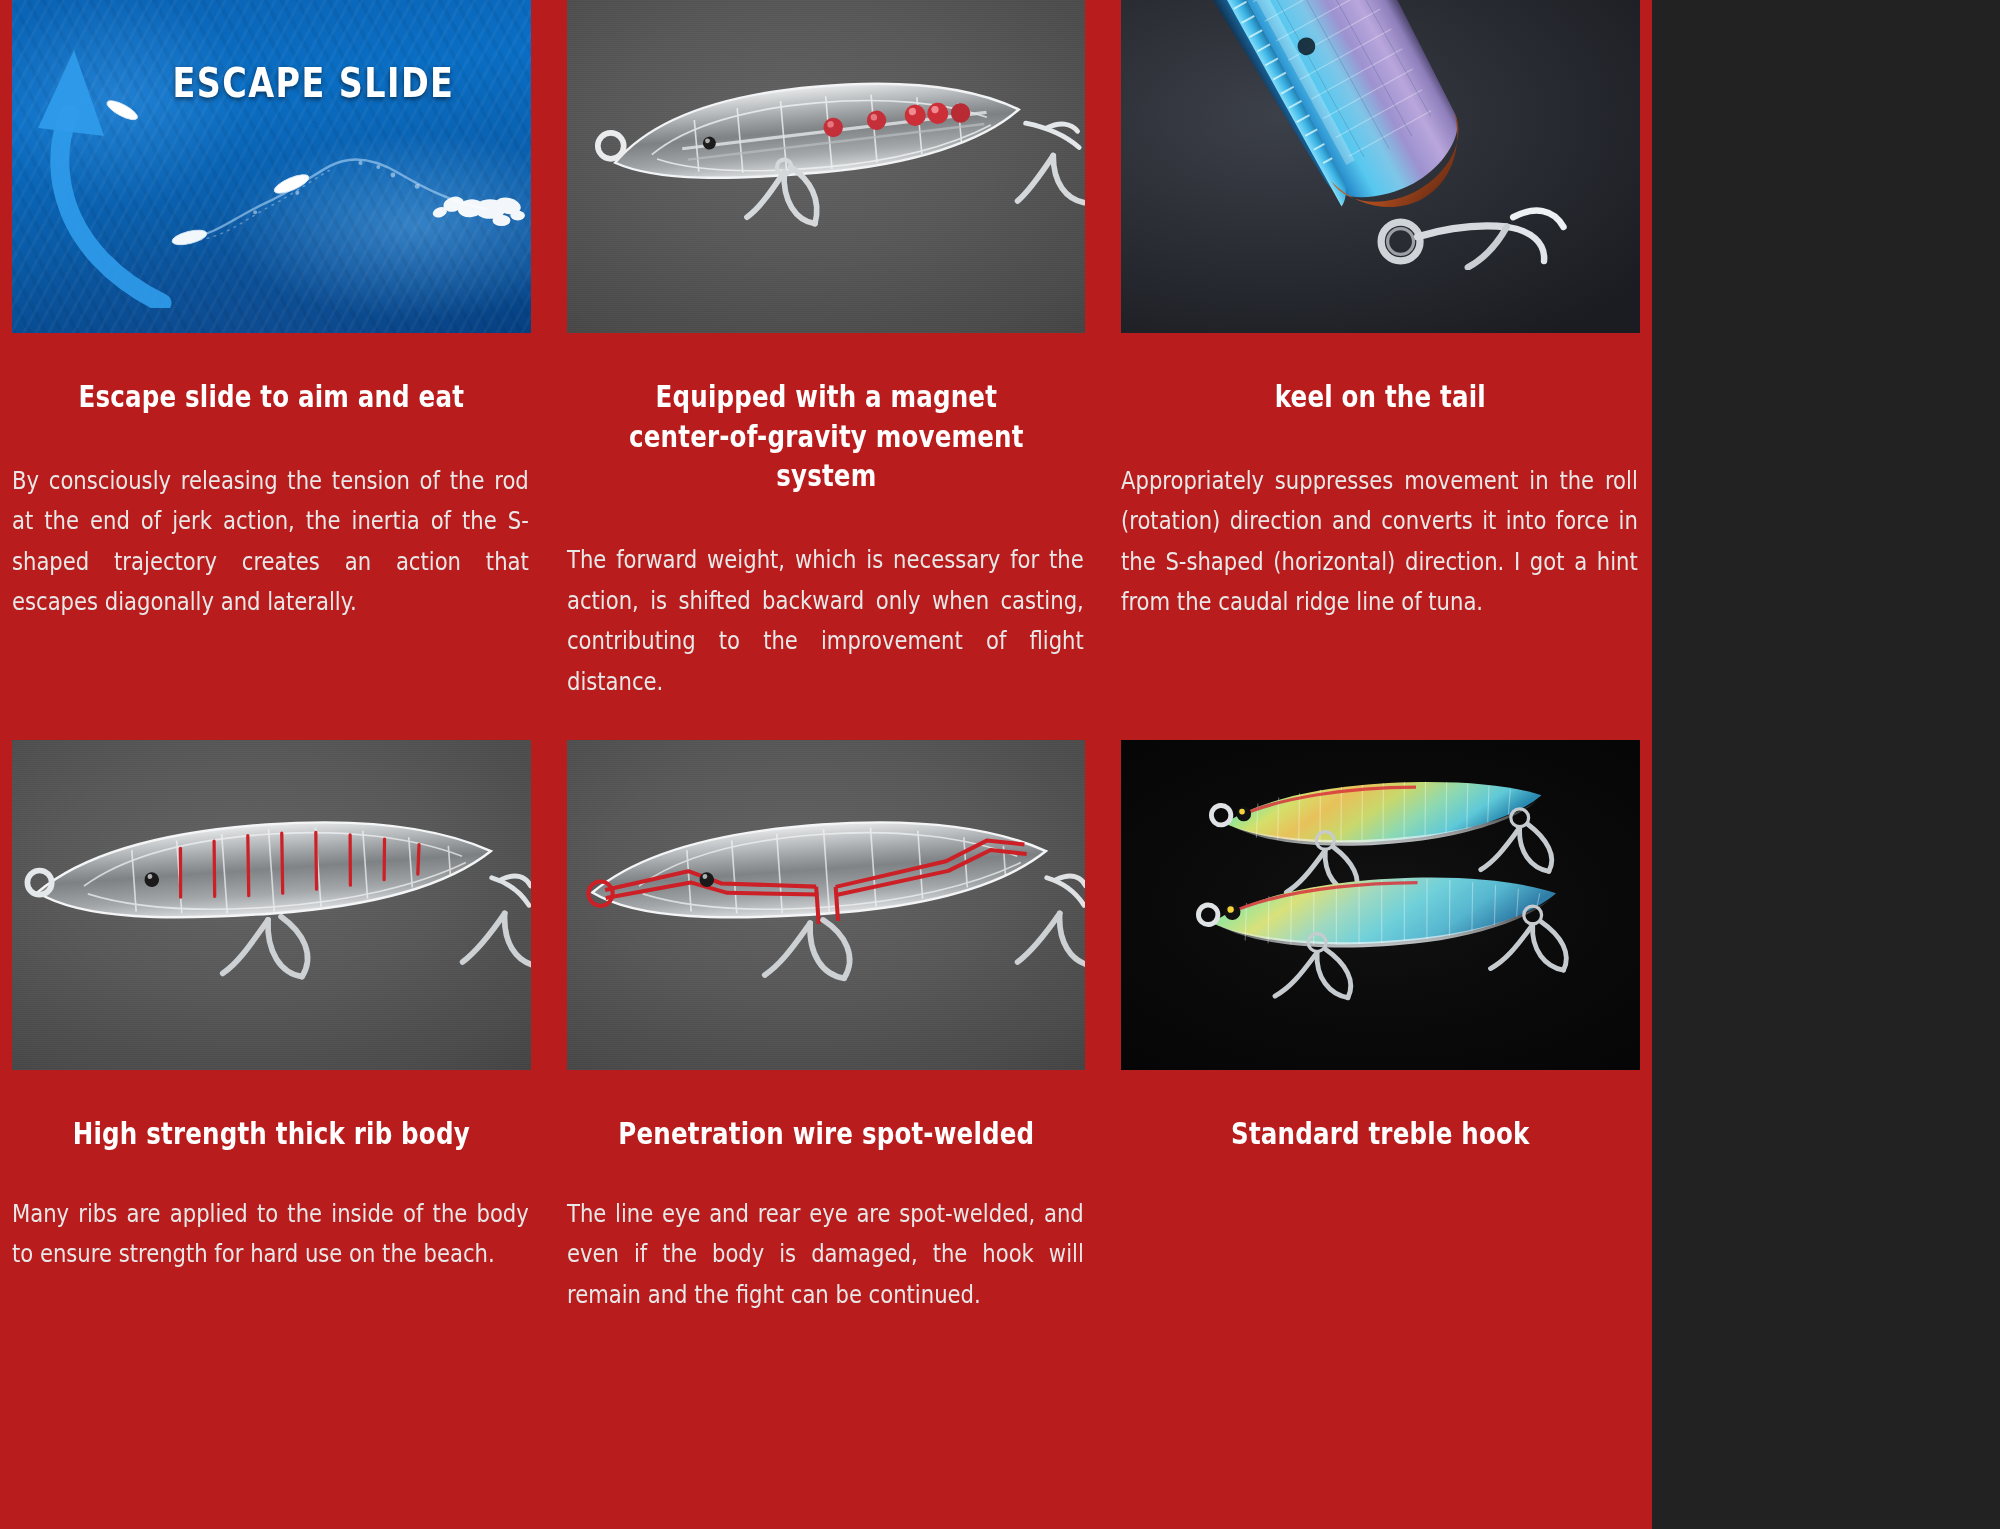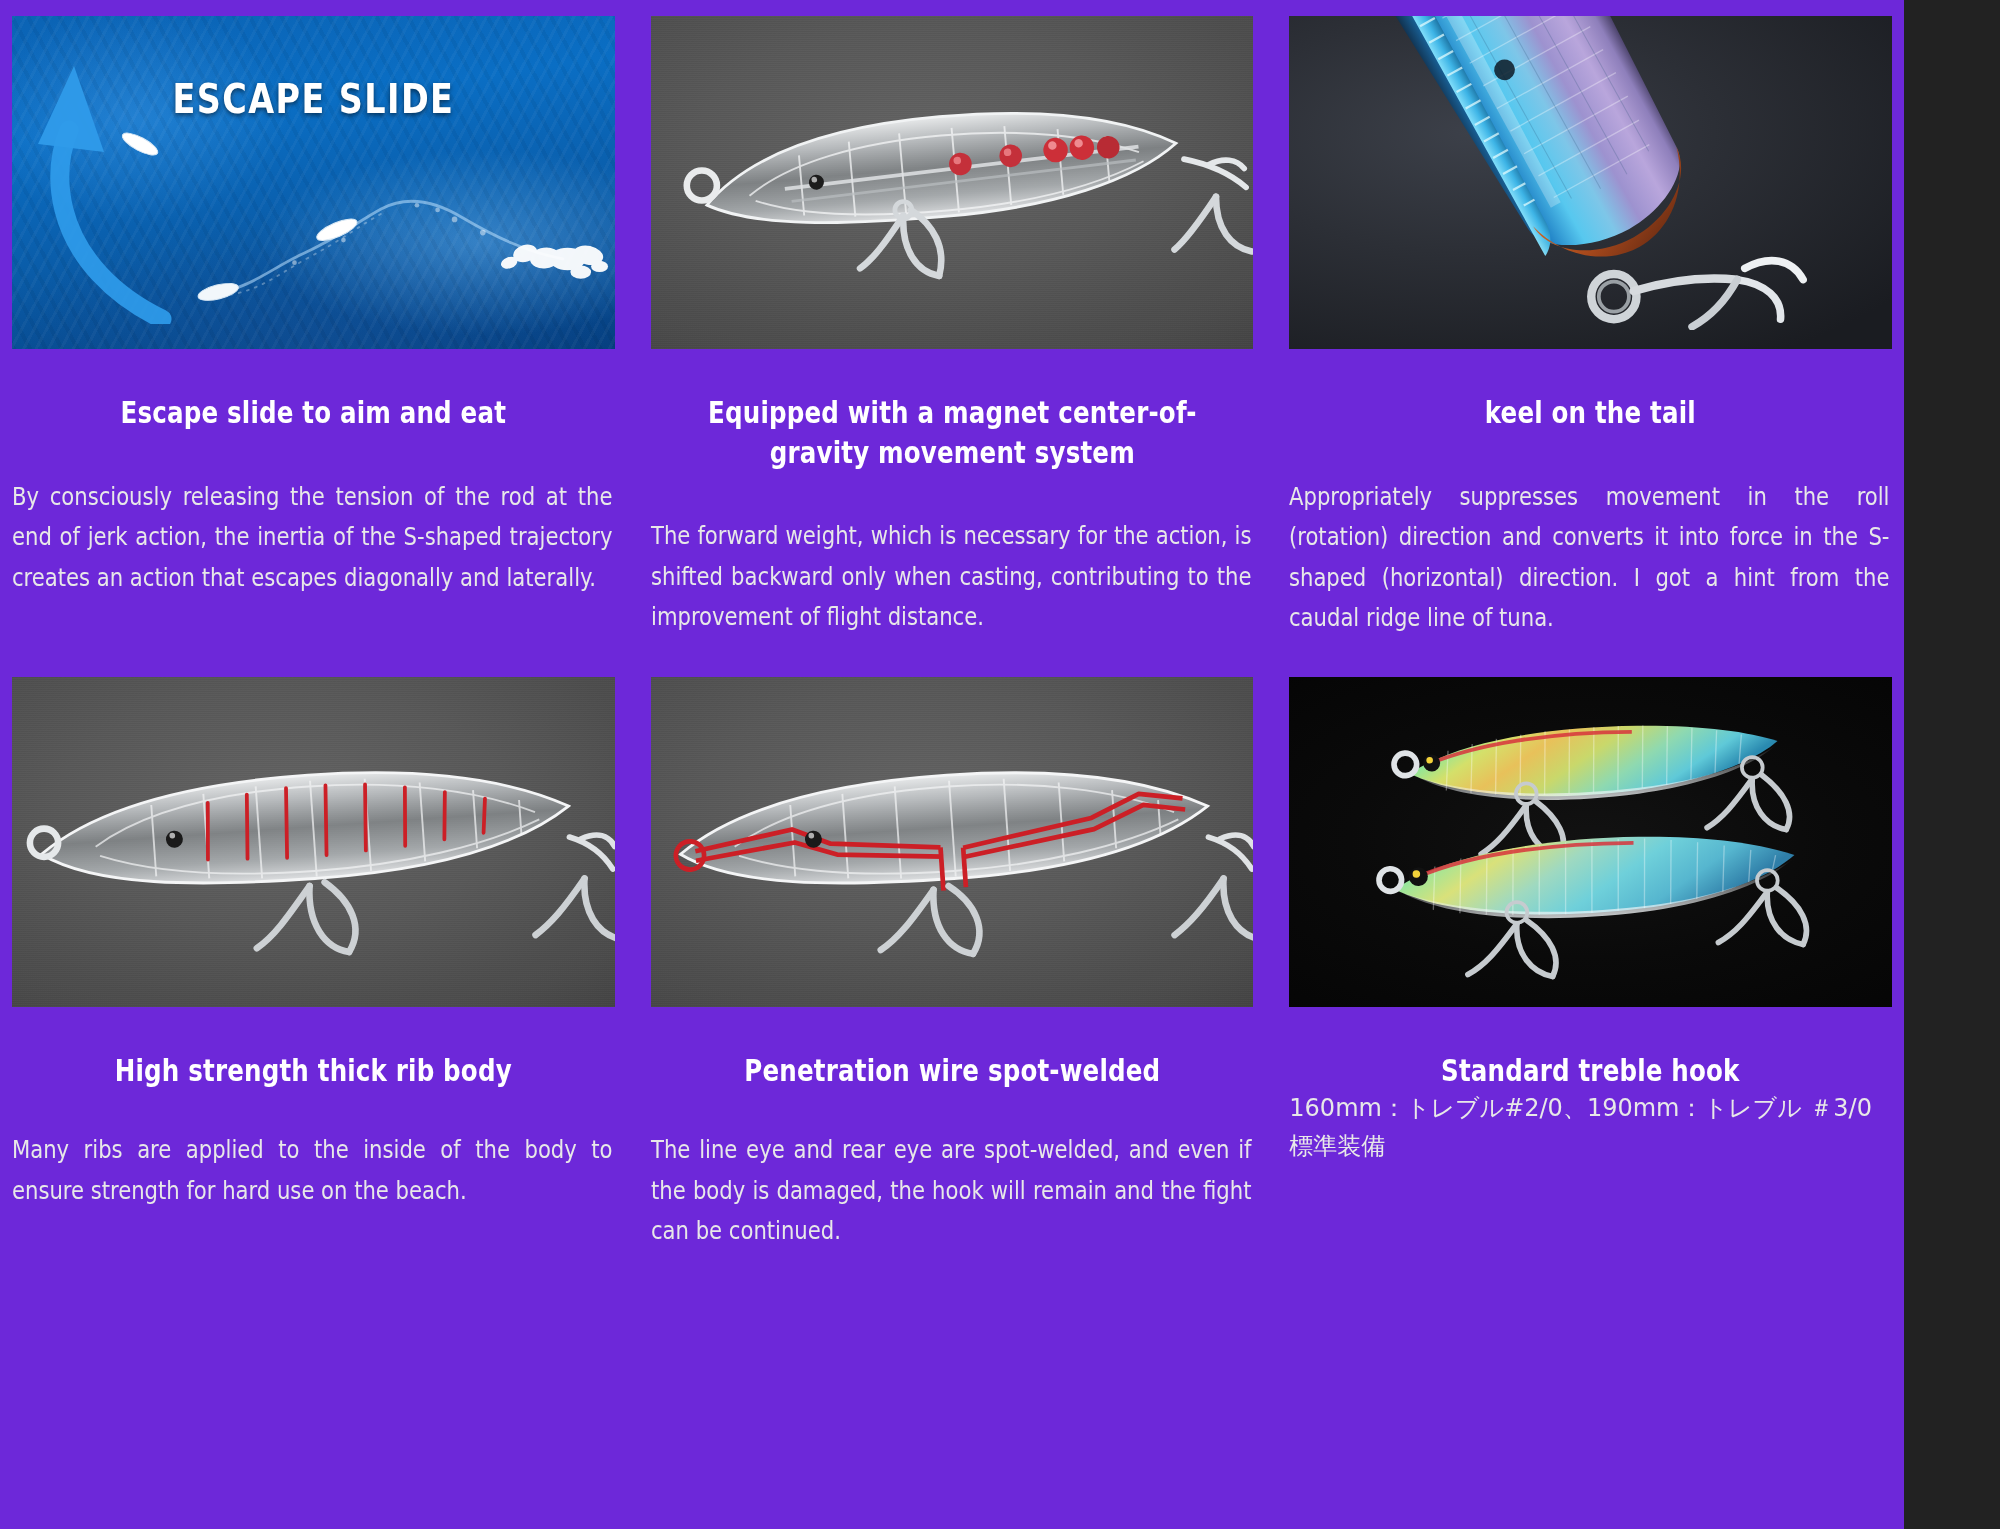--- a/index.html
+++ b/index.html
@@ -11,24 +11,24 @@
     overflow: hidden;
   }
 
   body {
     font-family: "DejaVu Sans Condensed", "Liberation Sans Narrow", "Liberation Sans", sans-serif;
     color: #f2f2f2;
   }
 
   .page {
     position: relative;
-    width: 1904px;
+    width: 1652px;
     height: 1529px;
-    background: #6d28d9;
-    padding: 16px 12px;
+    background: #b91c1c;
+    padding: 0 12px;
   }
 
   .grid {
     display: grid;
     grid-template-columns: repeat(3, 1fr);
     column-gap: 36px;
     row-gap: 0;
   }
 
   .cell { position: relative; }
@@ -599,17 +599,16 @@
             <circle cx="508" cy="216" r="11" stroke-width="4"></circle>
             <path d="M508,228 C506,260 524,280 546,284"></path>
             <path d="M508,228 C486,258 474,272 456,282"></path>
             <path d="M518,224 C544,242 556,264 546,284"></path>
           </g>
         </svg>
       </div>
 
       <div class="heading">Standard treble hook</div>
 
-      <div class="jp-text">160mm：トレブル#2/0、190mm：トレブル ＃3/0標準装備</div>
     </div>
   </div>
 
 </div>
 
 </body></html>

